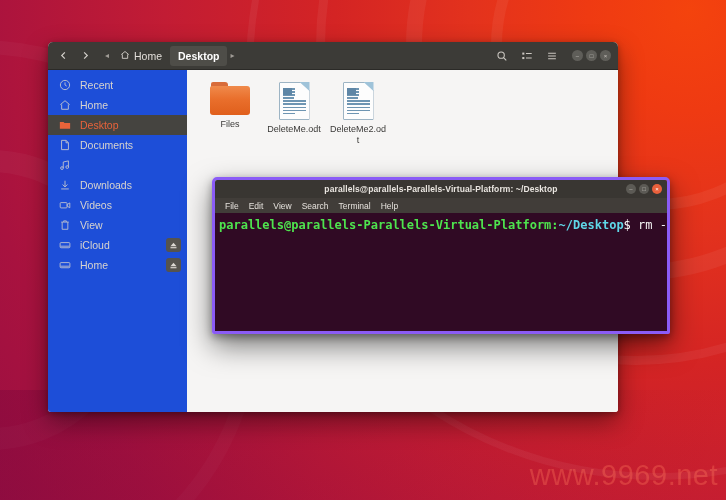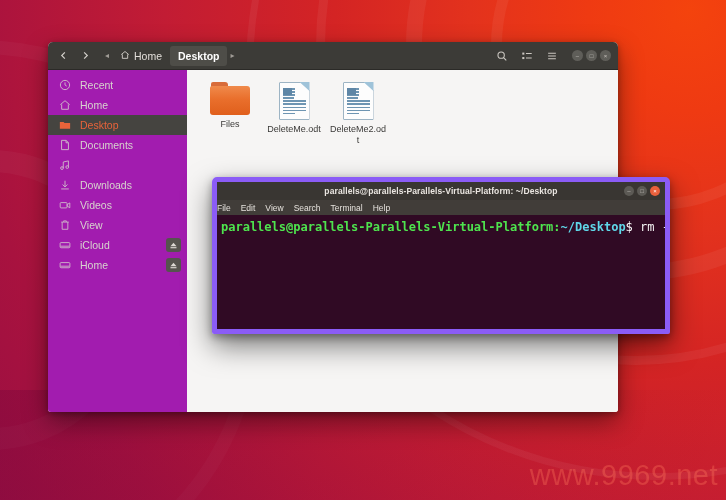--- a/index.html
+++ b/index.html
@@ -57,21 +57,21 @@
   .hdr-icon {
     width:24px; height:20px; display:flex; align-items:center; justify-content:center;
     color:#ccc8c2; margin-left:1px;
   }
   .wctl { display:flex; gap:3px; margin-left:8px; margin-right:3px; }
   .wdot { width:11px; height:11px; border-radius:50%; background:#5f5e59;
           display:flex; align-items:center; justify-content:center; color:#c8c4bf; font-size:6px; }
 
   .fm-body { flex:1; display:flex; min-height:0; }
   .fm-sidebar {
-    width:139px; background:#a21caf; flex:0 0 139px; padding-top:5px;
+    width:139px; background:#1d4ed8; flex:0 0 139px; padding-top:5px;
     display:flex; flex-direction:column;
   }
   .side-item {
     height:20px; display:flex; align-items:center; padding:0 8px 0 10px;
     font-size:10.5px; color:#d7d3ce; gap:9px; position:relative;
   }
   .side-item.active { background:#454440; color:#e8633a; }
   .side-item.active .s-label { color:#e8633a; }
   .side-item .s-ico {
     width:13px; height:13px; display:flex; align-items:center; justify-content:center;
@@ -112,34 +112,34 @@
   .dl { height:1.5px; background:#6e95b2; margin-bottom:1.6px; }
   .dl.s { width:55%; }
   .dl.box { height:7px; width:9px; background:#5e86a6; float:left; margin-right:2px; }
 
   
   .term-window {
     position:absolute; left:212px; top:177px; width:458px; height:157px;
     border-radius:5px 5px 2px 2px; overflow:hidden;
     box-shadow:0 12px 28px rgba(0,0,0,0.5), 0 3px 8px rgba(0,0,0,0.35);
     display:flex; flex-direction:column;
-    border:5px solid #8b5cf6;
+    border:3px solid #8b5cf6;
   }
   .term-title {
     height:18px; flex:0 0 18px; background:#393632;
     display:flex; align-items:center; justify-content:center; position:relative;
   }
   .term-title-text { font-size:8.5px; color:#e9e5e0; font-weight:bold; letter-spacing:.1px; }
   .term-wctl { position:absolute; right:5px; top:4px; display:flex; gap:3px; }
   .twd { width:10px; height:10px; border-radius:50%; background:#5c5a55;
          display:flex; align-items:center; justify-content:center; color:#c4c0bb; font-size:6px; line-height:1; }
   .twd.close { background:#e8603c; color:#fff; }
   .term-menubar {
     height:15px; flex:0 0 15px; background:#413d39; display:flex; align-items:center;
-    gap:10px;
+    padding-left:10px; gap:10px;
   }
   .tm-item { font-size:8.5px; color:#e5e1dc; }
   .term-screen {
     flex:1; background:#300a24; padding:4px 0 0 2px; overflow:hidden;
     font-family:"DejaVu Sans Mono", monospace;
   }
   .term-line { font-size:12px; line-height:1.35; white-space:pre; padding-left:2px; }
   .t-user { color:#4ee44e; font-weight:bold; }
   .t-path { color:#5fd7e8; font-weight:bold; }
   .t-dollar { color:#ffffff; }

